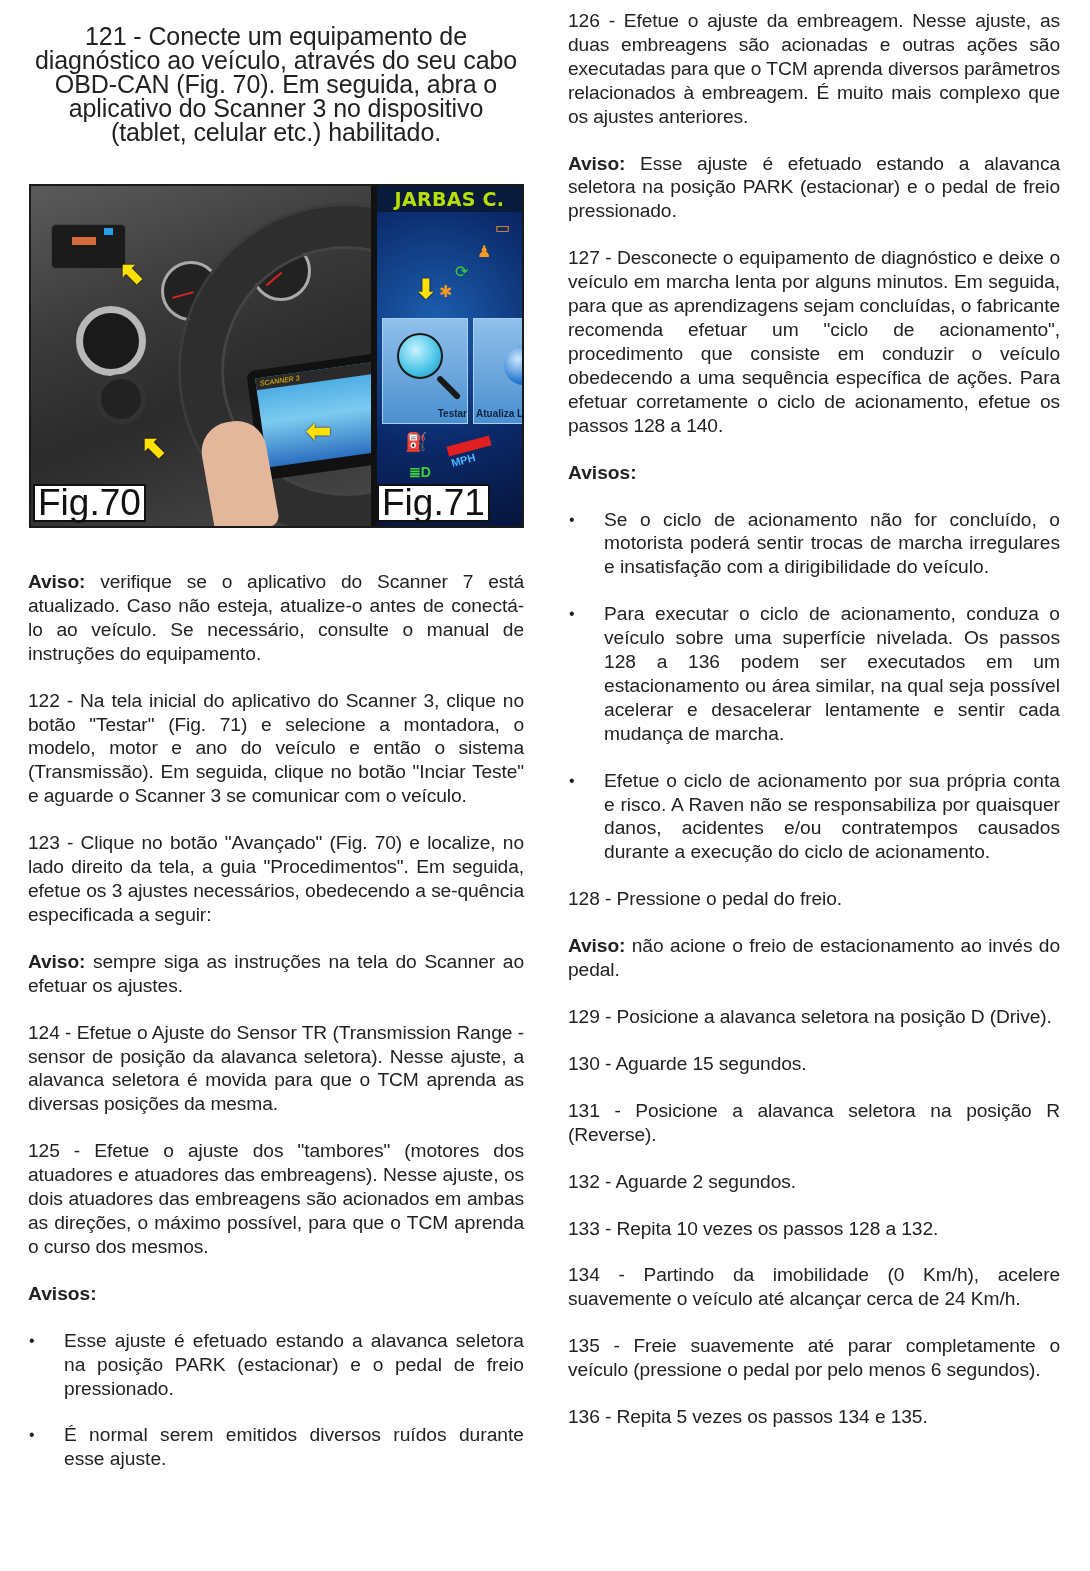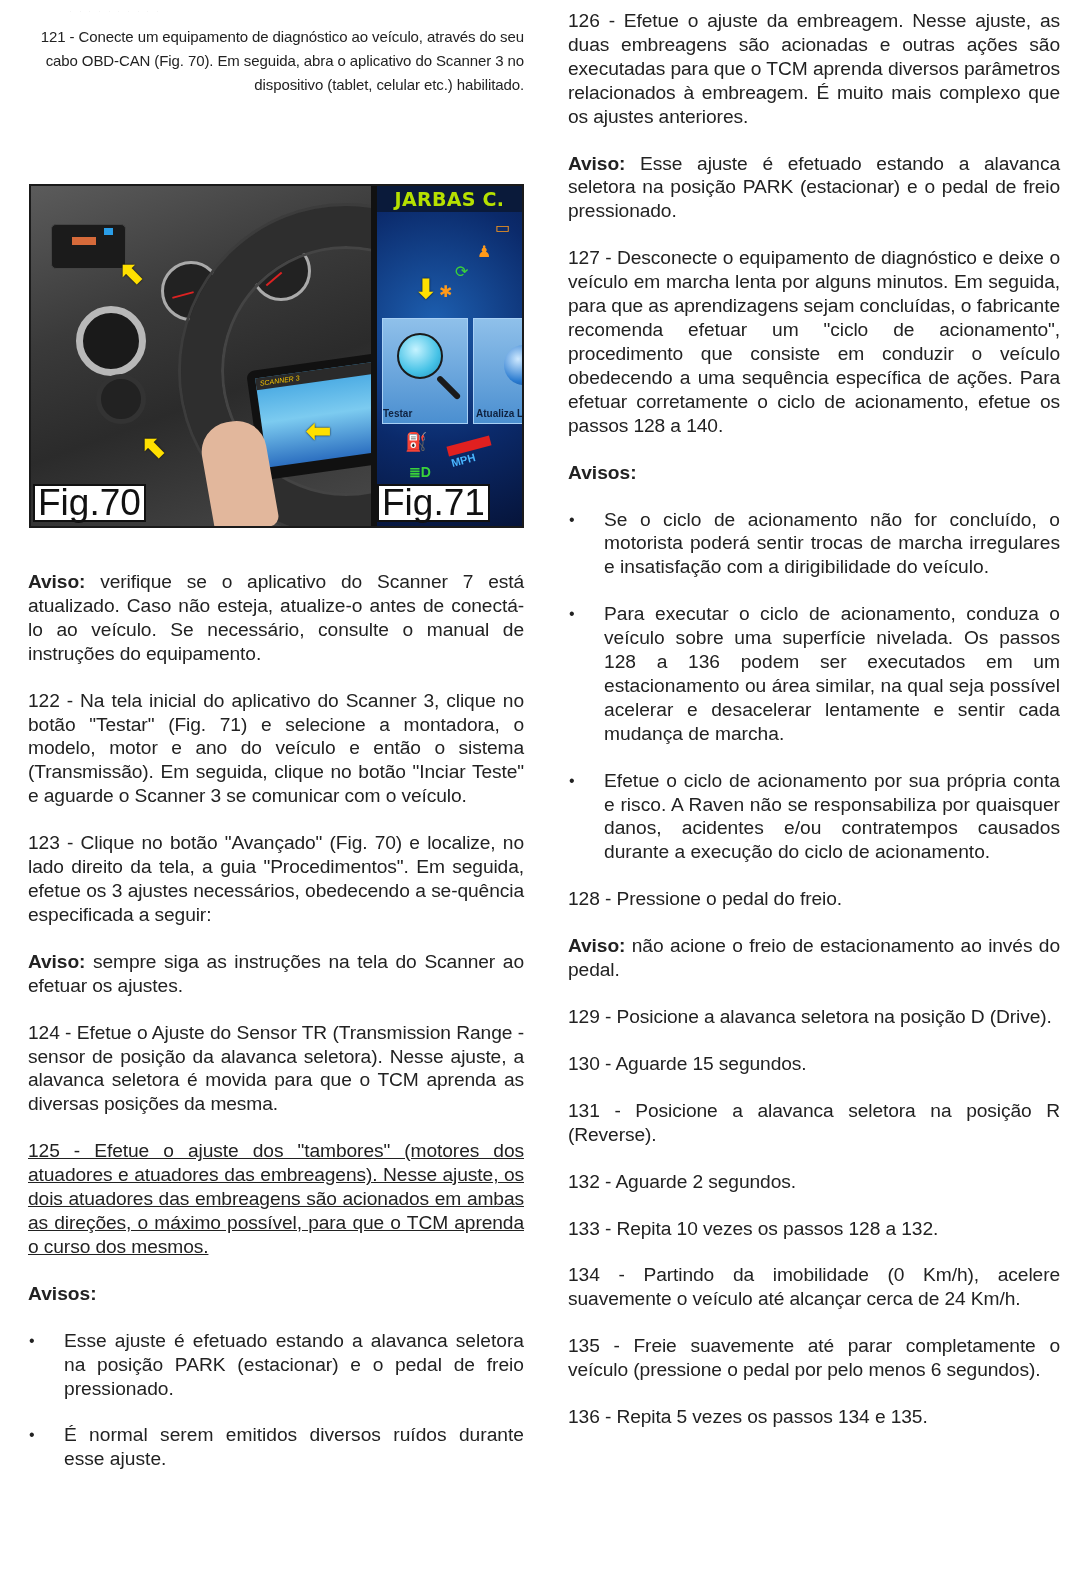--- a/index.html
+++ b/index.html
@@ -38,35 +38,35 @@
   .tablet-screen { position: absolute; left: 8px; top: 8px; width: 130px; height: 90px; background: linear-gradient(180deg, #3fa3e0 0%, #7ccbf0 50%, #2c6fc0 100%); }
   .tablet-header { position: absolute; left: 0; top: 0; width: 100%; height: 12px; background: #2a2a2a; color: #f5c400; font-size: 7px; line-height: 12px; padding-left: 4px; font-style: italic; }
   .hand { position: absolute; left: 175px; top: 235px; width: 65px; height: 110px; background: #e2b79c; border-radius: 30px 30px 10px 10px; transform: rotate(-10deg); }
   .yarrow { position: absolute; color: #ffe000; font-size: 30px; line-height: 30px; font-weight: bold; text-shadow: 0 0 2px #000; }
 
   
   .brand-bar { position: absolute; left: 0; top: 0; width: 100%; height: 26px; background: #0a1a3a; color: #b6e000; font-weight: bold; font-size: 19px; line-height: 26px; text-align: center; font-family: "DejaVu Sans", sans-serif; letter-spacing: 0.3px; }
   .app-tile { position: absolute; top: 132px; width: 86px; height: 106px; background: linear-gradient(180deg, #8fc0ea 0%, #4b8fd0 100%); border: 1px solid #a8d0f5; }
   .tile-testar { left: 5px; }
   .tile-atualiza { left: 96px; }
-  .tile-label { position: absolute; bottom: 4px; left: 0; width: 100%; text-align: left; font-size: 10px; font-weight: bold; color: #0f2240; line-height: 11px; }
+  .tile-label { position: absolute; bottom: 4px; left: 0; width: 100%; text-align: right; font-size: 10px; font-weight: bold; color: #0f2240; line-height: 11px; }
   .magnifier { position: absolute; left: 14px; top: 14px; width: 46px; height: 46px; border-radius: 50%; background: radial-gradient(circle at 40% 35%, #c5f3ff 0%, #46c2e6 60%, #1f8fc0 100%); border: 2px solid #1a1a1a; }
   .magnifier-handle { position: absolute; left: 55px; top: 55px; width: 30px; height: 6px; background: #1a1a1a; transform: rotate(45deg); transform-origin: left center; border-radius: 3px; }
   .globe { position: absolute; left: 30px; top: 26px; width: 40px; height: 40px; border-radius: 50%; background: radial-gradient(circle at 35% 35%, #cfe9ff 0%, #2a7bd0 60%, #0d3b80 100%); }
   .warn-icon { position: absolute; font-size: 16px; line-height: 16px; }
   .mph { position: absolute; left: 74px; top: 268px; color: #49b6ff; font-size: 11px; font-weight: bold; transform: rotate(-15deg); }
   .red-bar { position: absolute; left: 70px; top: 255px; width: 44px; height: 10px; background: #e02020; transform: rotate(-15deg); }
 </style>
 </head>
 <body>
 
 <div class="top-artifact">. . . . . . . . . .</div>
 
 <div class="col col-left">
-  <p class="para" style="position:absolute; top:25px; left:0; width:496px; text-align:right; font-size:15px;">121 - Conecte um equipamento de diagnóstico ao veículo, através do seu cabo OBD-CAN (Fig. 70). Em seguida, abra o aplicativo do Scanner 3 no dispositivo (tablet, celular etc.) habilitado.</p>
+  <p class="para" style="position:absolute; top:25px; left:0; width:496px; text-align:center; font-size:25px;">121 - Conecte um equipamento de diagnóstico ao veículo, através do seu cabo OBD-CAN (Fig. 70). Em seguida, abra o aplicativo do Scanner 3 no dispositivo (tablet, celular etc.) habilitado.</p>
 </div>
 
 <div class="figures">
   <div class="fig70">
     <div class="vent"></div>
     <div class="gauge1"></div>
     <div class="gauge2"></div>
     <div class="wheel"></div>
     <div class="obd-device"></div>
     <div class="switch-panel"></div>
@@ -104,21 +104,21 @@
     <div class="fig-label">Fig.71</div>
   </div>
 </div>
 
 <div class="col col-left" style="top:570px;">
   <p class="para"><b>Aviso:</b><span> verifique se o aplicativo do Scanner 7 está atualizado. Caso não esteja, atualize-o antes de conectá-lo ao veículo. Se necessário, consulte o manual de instruções do equipamento.</span></p>
   <p class="para" style="margin-top:23px;">122 - Na tela inicial do aplicativo do Scanner 3, clique no botão "Testar" (Fig. 71) e selecione a montadora, o modelo, motor e ano do veículo e então o sistema (Transmissão). Em seguida, clique no botão "Inciar Teste" e aguarde o Scanner 3 se comunicar com o veículo.</p>
   <p class="para" style="margin-top:23px;">123 - Clique no botão "Avançado" (Fig. 70) e localize, no lado direito da tela, a guia "Procedimentos". Em seguida, efetue os 3 ajustes necessários, obedecendo a se-quência especificada a seguir:</p>
   <p class="para" style="margin-top:23px;"><b>Aviso:</b><span> sempre siga as instruções na tela do Scanner ao efetuar os ajustes.</span></p>
   <p class="para" style="margin-top:23px;">124 - Efetue o Ajuste do Sensor TR (Transmission Range - sensor de posição da alavanca seletora). Nesse ajuste, a alavanca seletora é movida para que o TCM aprenda as diversas posições da mesma.</p>
-  <p class="para" style="margin-top:23px;text-decoration:underline;">125 - Efetue o ajuste dos "tambores" (motores dos atuadores e atuadores das embreagens). Nesse ajuste, os dois atuadores das embreagens são acionados em ambas as direções, o máximo possível, para que o TCM aprenda o curso dos mesmos.</p>
+  <p class="para" style="margin-top:23px;">125 - Efetue o ajuste dos "tambores" (motores dos atuadores e atuadores das embreagens). Nesse ajuste, os dois atuadores das embreagens são acionados em ambas as direções, o máximo possível, para que o TCM aprenda o curso dos mesmos.</p>
   <div class="avisos-title" style="margin-top:23px;">Avisos:</div>
   <ul class="bullets" style="margin-top:23px;">
     <li><span class="dot">•</span><span>Esse ajuste é efetuado estando a alavanca seletora na posição PARK (estacionar) e o pedal de freio pressionado.</span></li>
     <li style="margin-top:23px;"><span class="dot">•</span><span>É normal serem emitidos diversos ruídos durante esse ajuste.</span></li>
   </ul>
 </div>
 
 <div class="col col-right" style="top:9px;">
   <p class="para">126 - Efetue o ajuste da embreagem. Nesse ajuste, as duas embreagens são acionadas e outras ações são executadas para que o TCM aprenda diversos parâmetros relacionados à embreagem. É muito mais complexo que os ajustes anteriores.</p>
   <p class="para" style="margin-top:23px;"><b>Aviso:</b><span> Esse ajuste é efetuado estando a alavanca seletora na posição PARK (estacionar) e o pedal de freio pressionado.</span></p>

